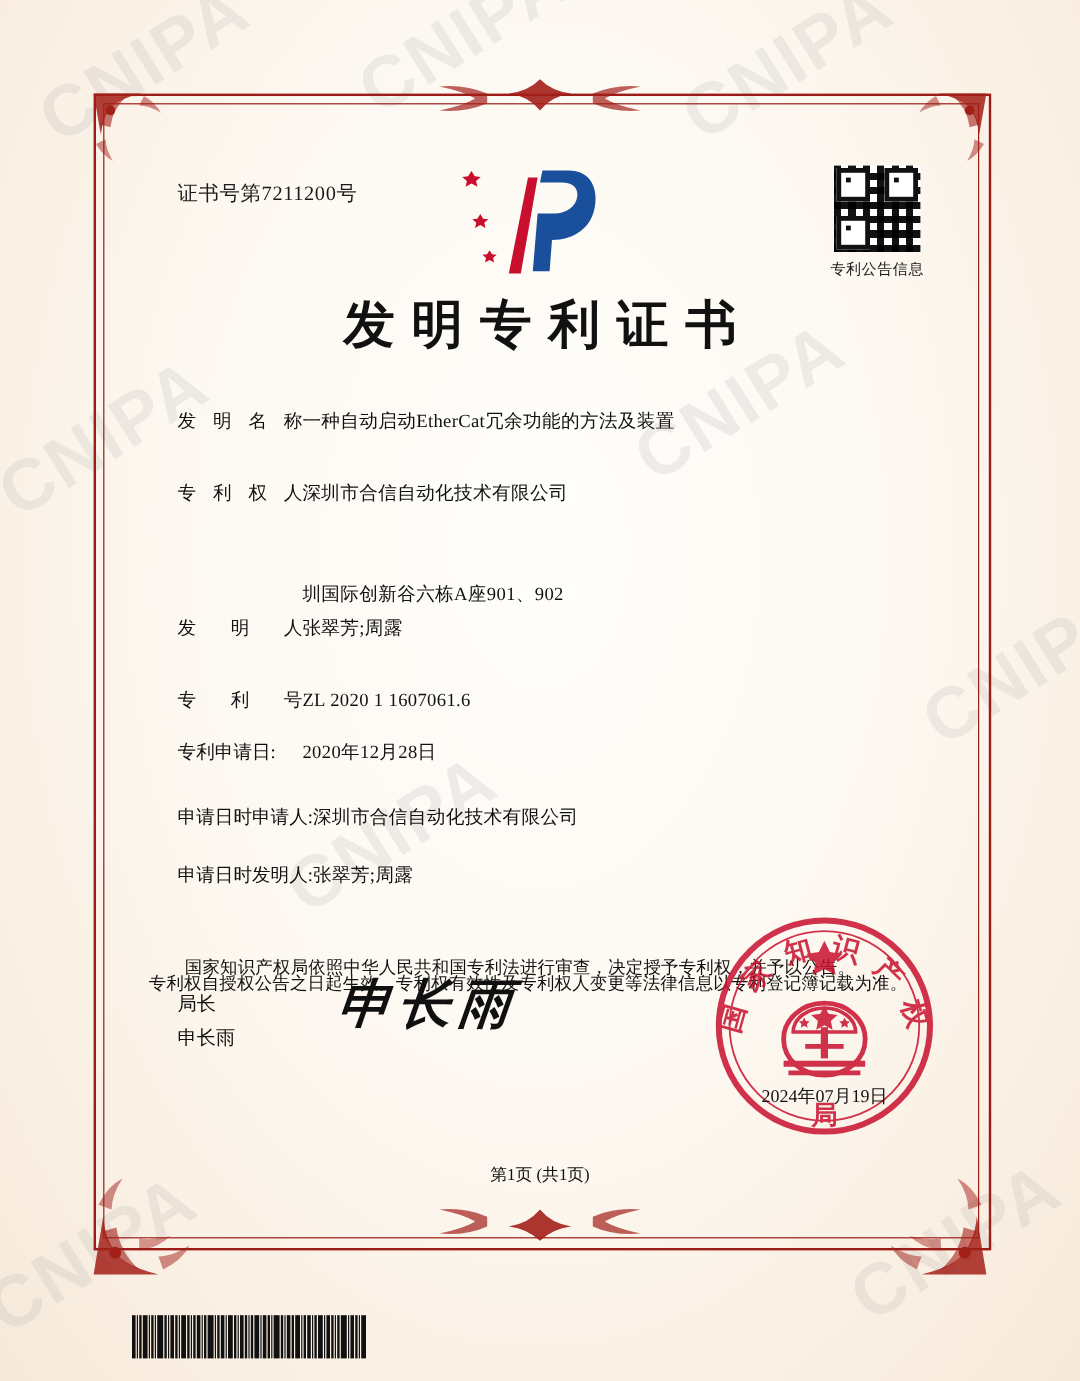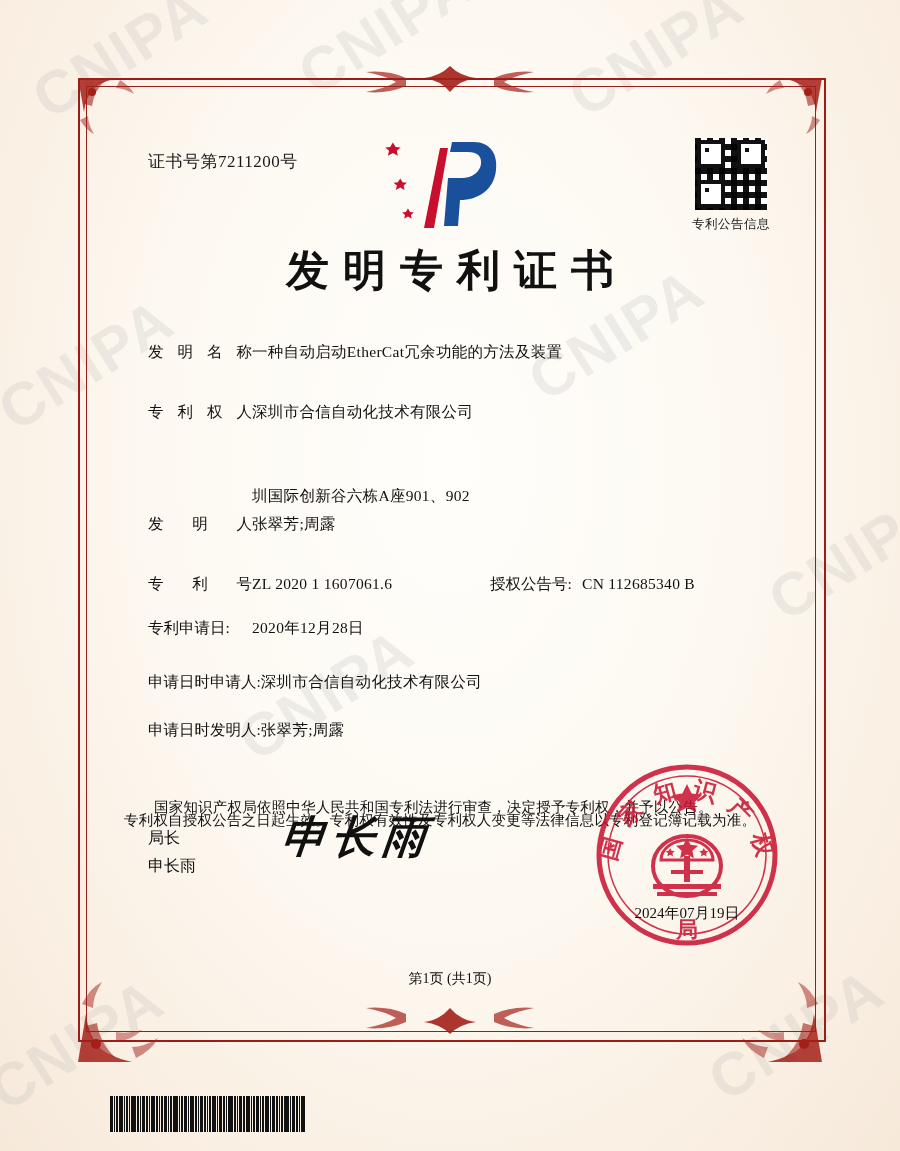--- a/index.html
+++ b/index.html
@@ -350,23 +350,20 @@
     <div class="field" style="left:166px; top:398px;">
       <span class="fvalue">圳国际创新谷六栋A座901、902</span>
     </div>
 
     <div class="field" style="left:62px; top:426px;">
       <span class="flabel spread">发明人</span><span class="fvalue">张翠芳;周露</span>
     </div>
 
     <div class="field" style="left:62px; top:486px;">
       <span class="flabel spread">专利号</span><span class="fvalue">ZL 2020 1 1607061.6</span>
-    </div>
-    <div class="field" style="left:404px; top:486px;">
-      <span class="col2-label">授权公告号:</span><span class="fvalue">CN 112685340 B</span>
     </div>
 
     <div class="field" style="left:62px; top:530px;">
       <span class="flabel">专利申请日:</span><span class="fvalue">2020年12月28日</span>
     </div>
 
     <div class="field" style="left:62px; top:584px;">
       <span>申请日时申请人:</span><span class="fvalue">深圳市合信自动化技术有限公司</span>
     </div>
 

